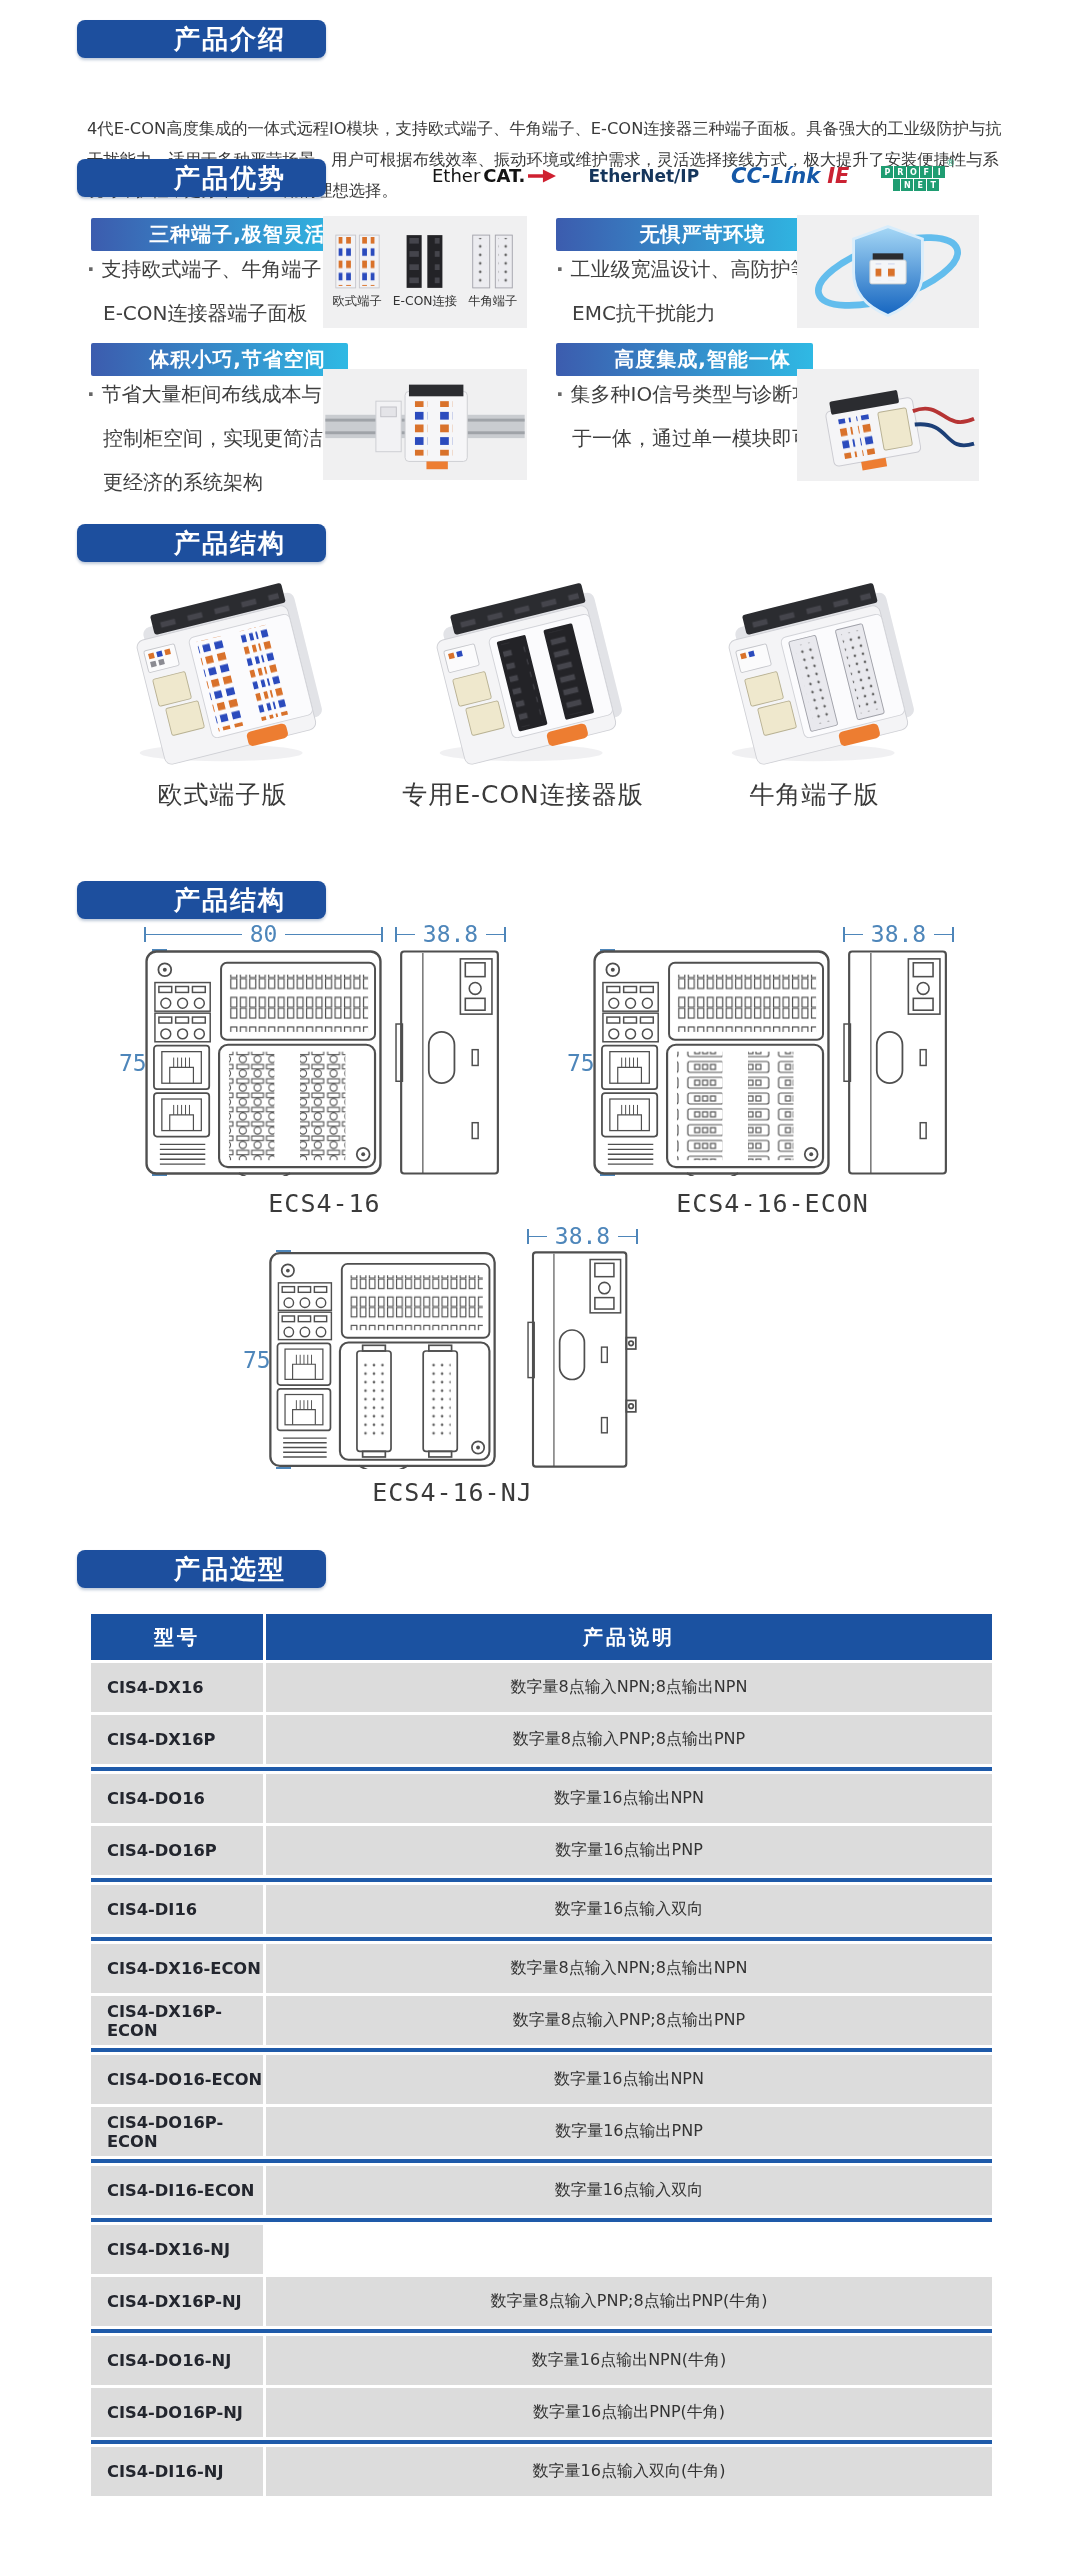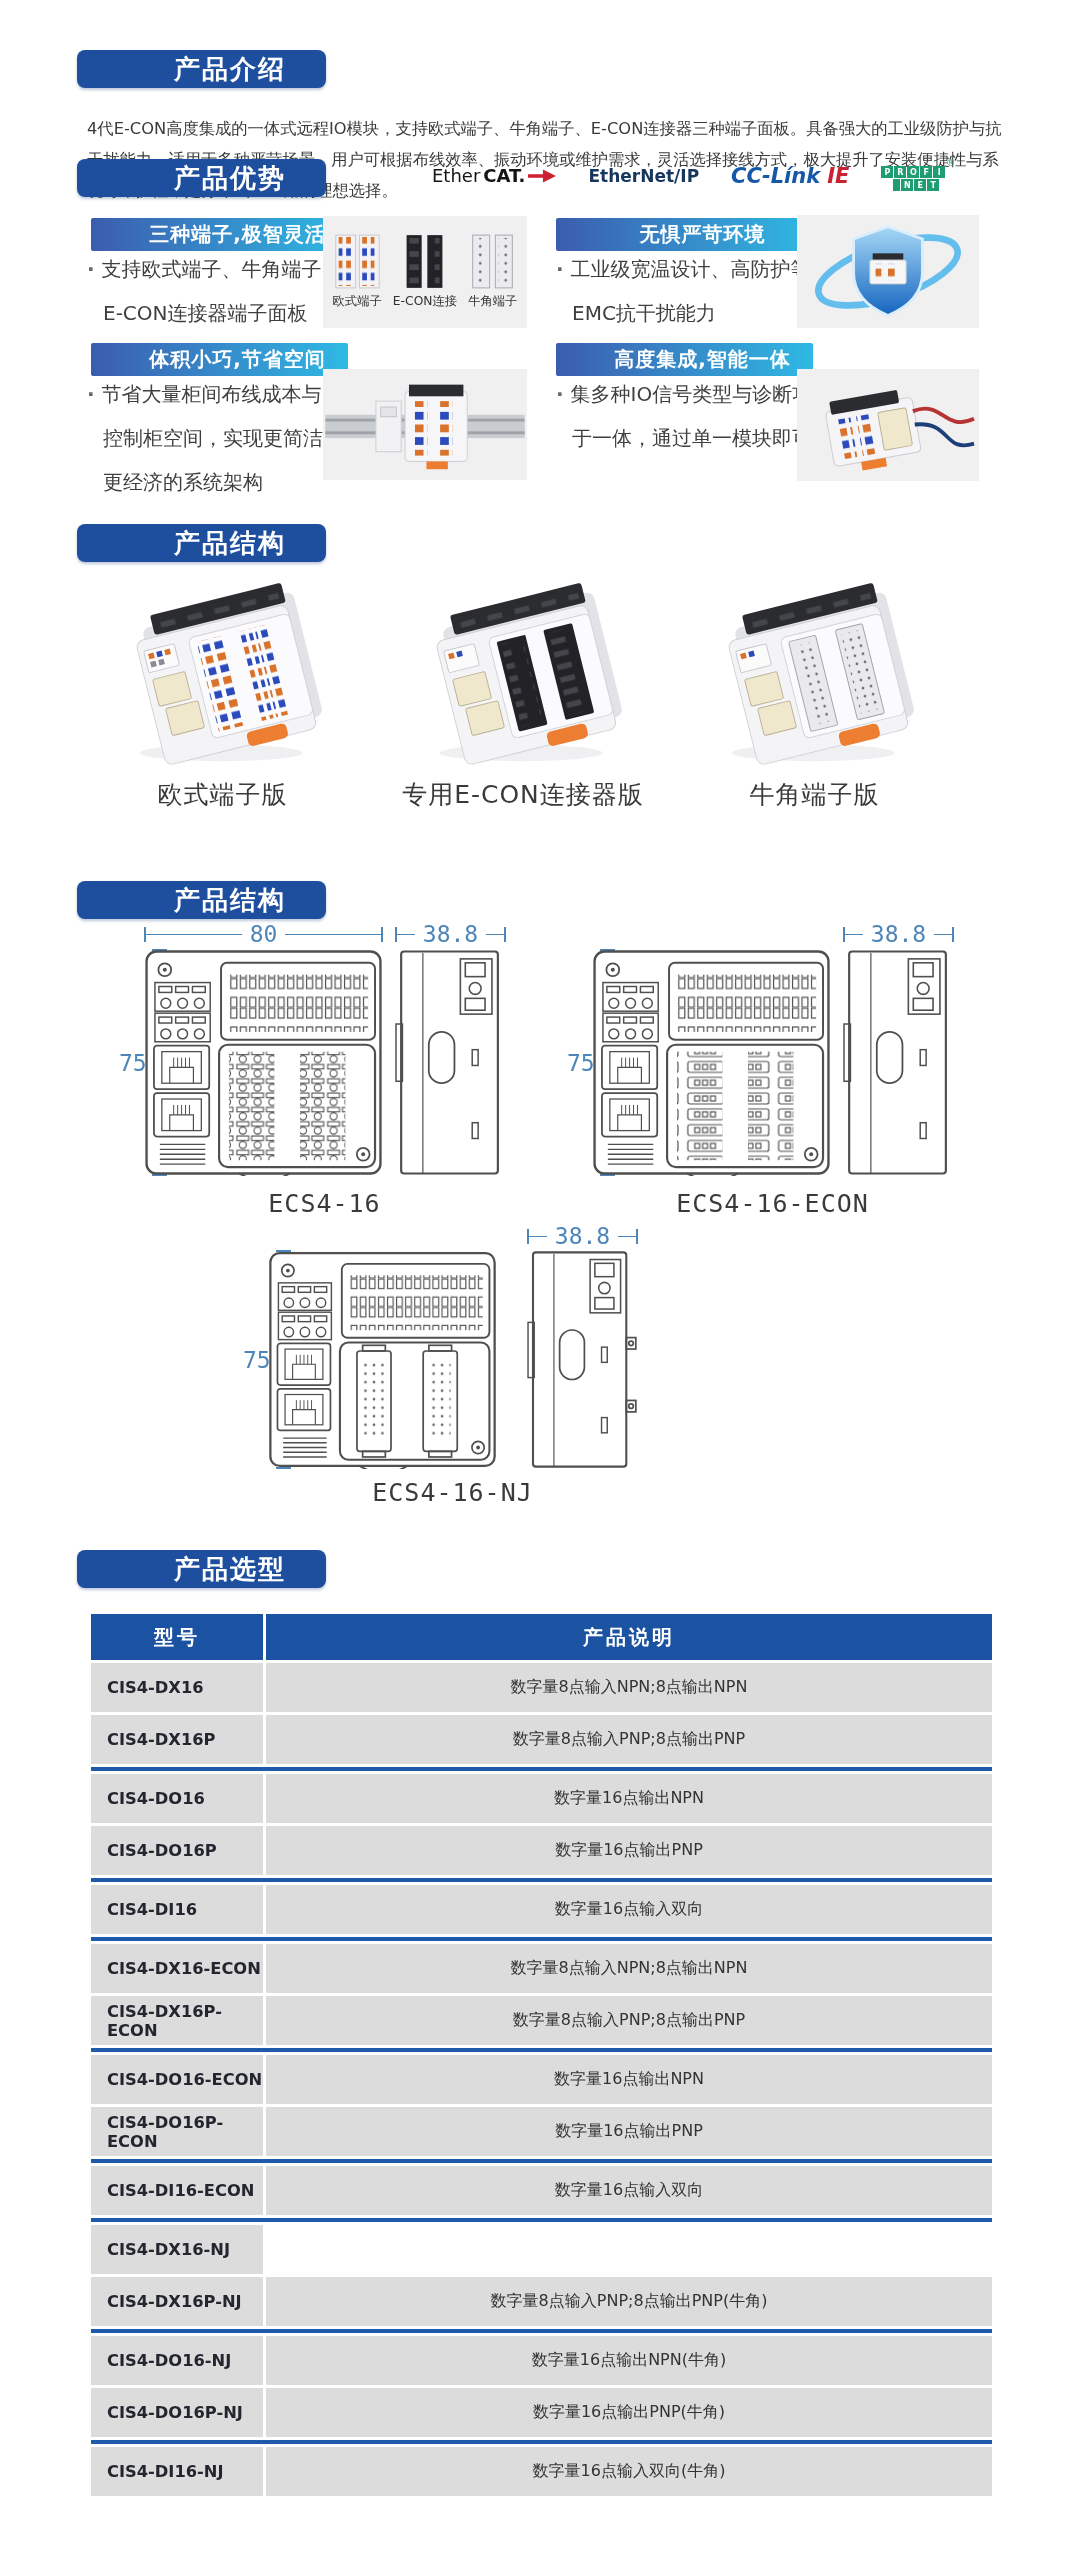--- a/index.html
+++ b/index.html
@@ -179,21 +179,21 @@
     <rect x="34" y="84" width="26" height="52" rx="13" fill="none" stroke="#4f4f4f" stroke-width="1.8"></rect>
     <rect x="0.8" y="76" width="6.5" height="58" fill="none" stroke="#4f4f4f" stroke-width="1.5"></rect>
     <rect x="78" y="102" width="6" height="16" fill="none" stroke="#4f4f4f" stroke-width="1.5"></rect>
     <rect x="78" y="176" width="6" height="16" fill="none" stroke="#4f4f4f" stroke-width="1.5"></rect>
   </g>
 </defs>
 </svg>
 
 <div class="page">
 
-  <div class="ribbon" style="top:50px">
+  <div class="ribbon" style="top:20px">
     <span>产品介绍</span>
   </div>
   <p class="intro-p">4代E-CON高度集成的一体式远程IO模块，支持欧式端子、牛角端子、E-CON连接器三种端子面板。具备强大的工业级防护与抗干扰能力，适用于多种严苛场景。用户可根据布线效率、振动环境或维护需求，灵活选择接线方式，极大提升了安装便捷性与系统可维护性，是分布式IO应用的理想选择。</p>
 
   <div class="ribbon" style="top:159px">
     <span>产品优势</span>
   </div>
 
   <div class="logos">
     <span class="lg-ethercat">

